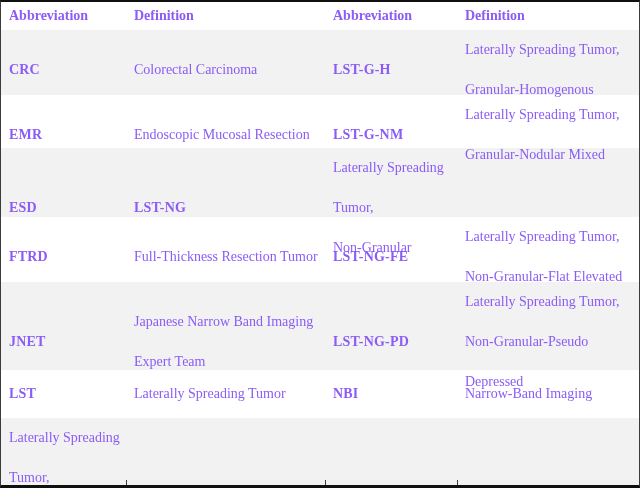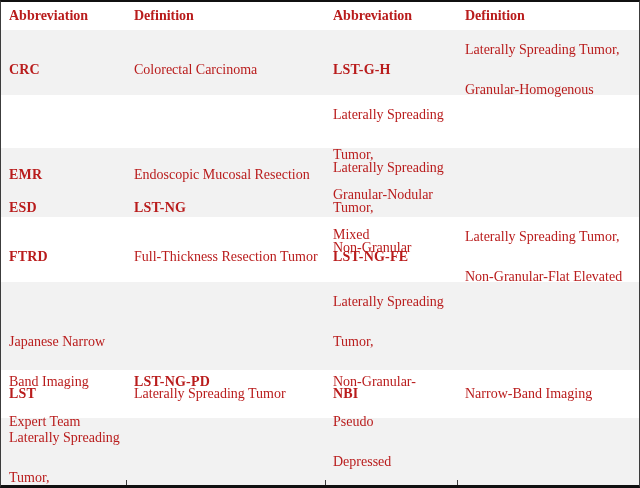--- a/index.html
+++ b/index.html
@@ -2,21 +2,21 @@
 <html><head>
 <meta charset="utf-8">
 <style>
   html, body { margin: 0; padding: 0; background: #ffffff; }
   .page {
     position: relative;
     width: 640px;
     height: 488px;
     background: #ffffff;
     font-family: "Liberation Serif", "DejaVu Serif", serif;
-    color: #b91c1c;
+    color: #8b5cf6;
     overflow: hidden;
   }
   .tbl {
     position: absolute;
     top: 0; left: 0;
     width: 640px;
     box-sizing: border-box;
     border-top: 2px solid #101010;
     border-bottom: 3px solid #101010;
     border-left: 1px solid #3c3c3c;
@@ -77,40 +77,42 @@
       <div class="cell abbr">CRC</div>
       <div class="cell def">Colorectal Carcinoma</div>
       <div class="cell abbr">LST-G-H</div>
       <div class="cell def">Laterally Spreading Tumor,
 Granular-Homogenous</div>
     </div>
 
     <div class="row h1">
       <div class="cell abbr">EMR</div>
       <div class="cell def">Endoscopic Mucosal Resection</div>
+      <div class="cell abbr">LST-G-NM</div>
       <div class="cell def">Laterally Spreading Tumor,
 Granular-Nodular Mixed</div>
     </div>
 
     <div class="row shaded h2">
       <div class="cell abbr">ESD</div>
       <div class="cell abbr">LST-NG</div>
       <div class="cell def">Laterally Spreading Tumor,
 Non-Granular</div>
     </div>
 
     <div class="row h3">
       <div class="cell abbr">FTRD</div>
       <div class="cell def">Full-Thickness Resection Tumor</div>
       <div class="cell abbr">LST-NG-FE</div>
       <div class="cell def">Laterally Spreading Tumor,
 Non-Granular-Flat Elevated</div>
     </div>
 
     <div class="row shaded h4">
+      <div class="cell abbr">JNET</div>
       <div class="cell def">Japanese Narrow Band Imaging
 Expert Team</div>
       <div class="cell abbr">LST-NG-PD</div>
       <div class="cell def">Laterally Spreading Tumor,
 Non-Granular-Pseudo
 Depressed</div>
     </div>
 
     <div class="row h5">
       <div class="cell abbr">LST</div>

